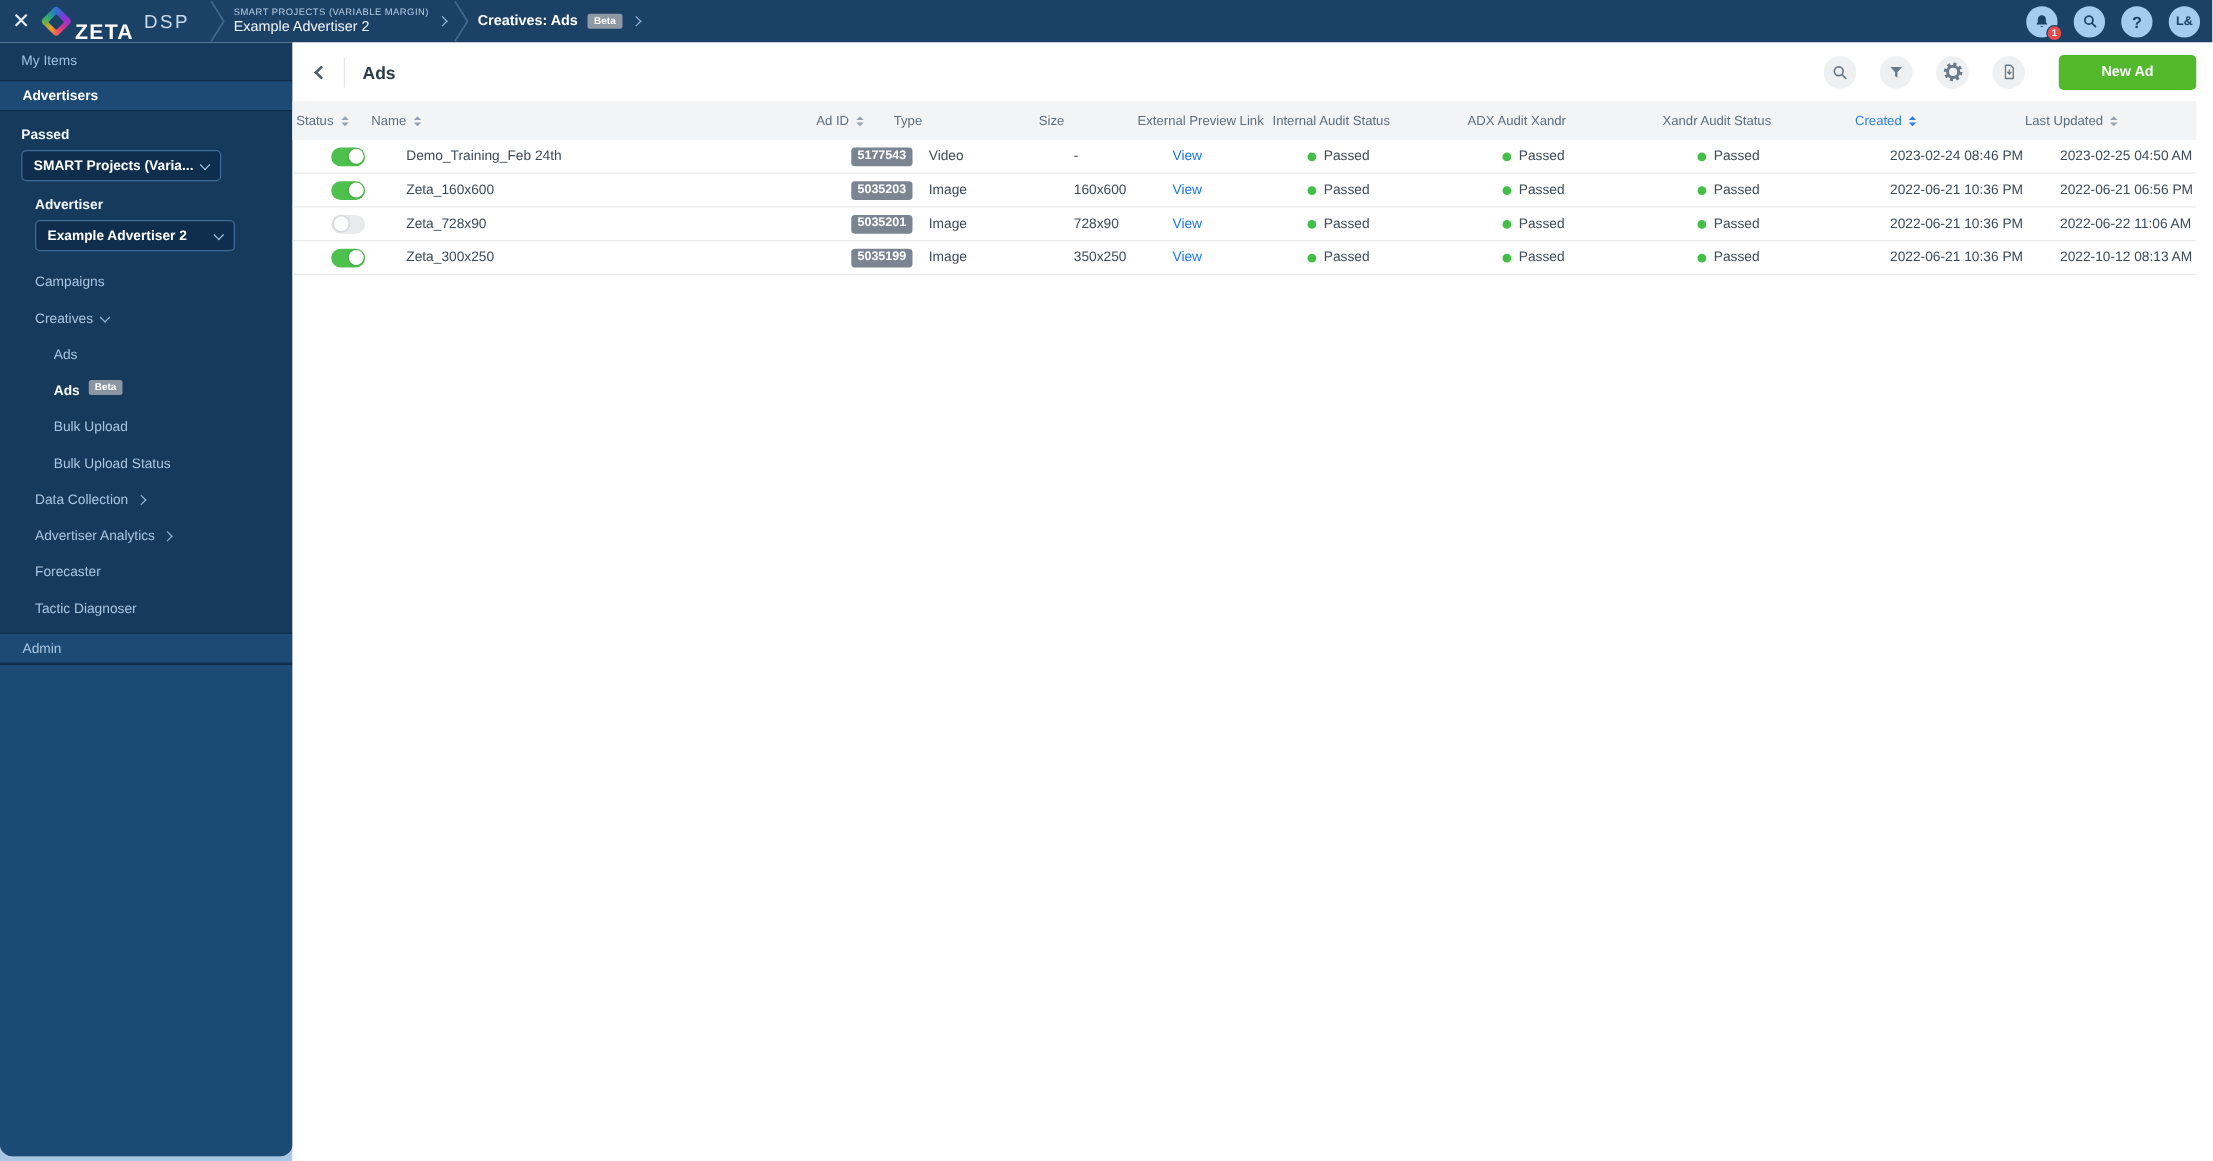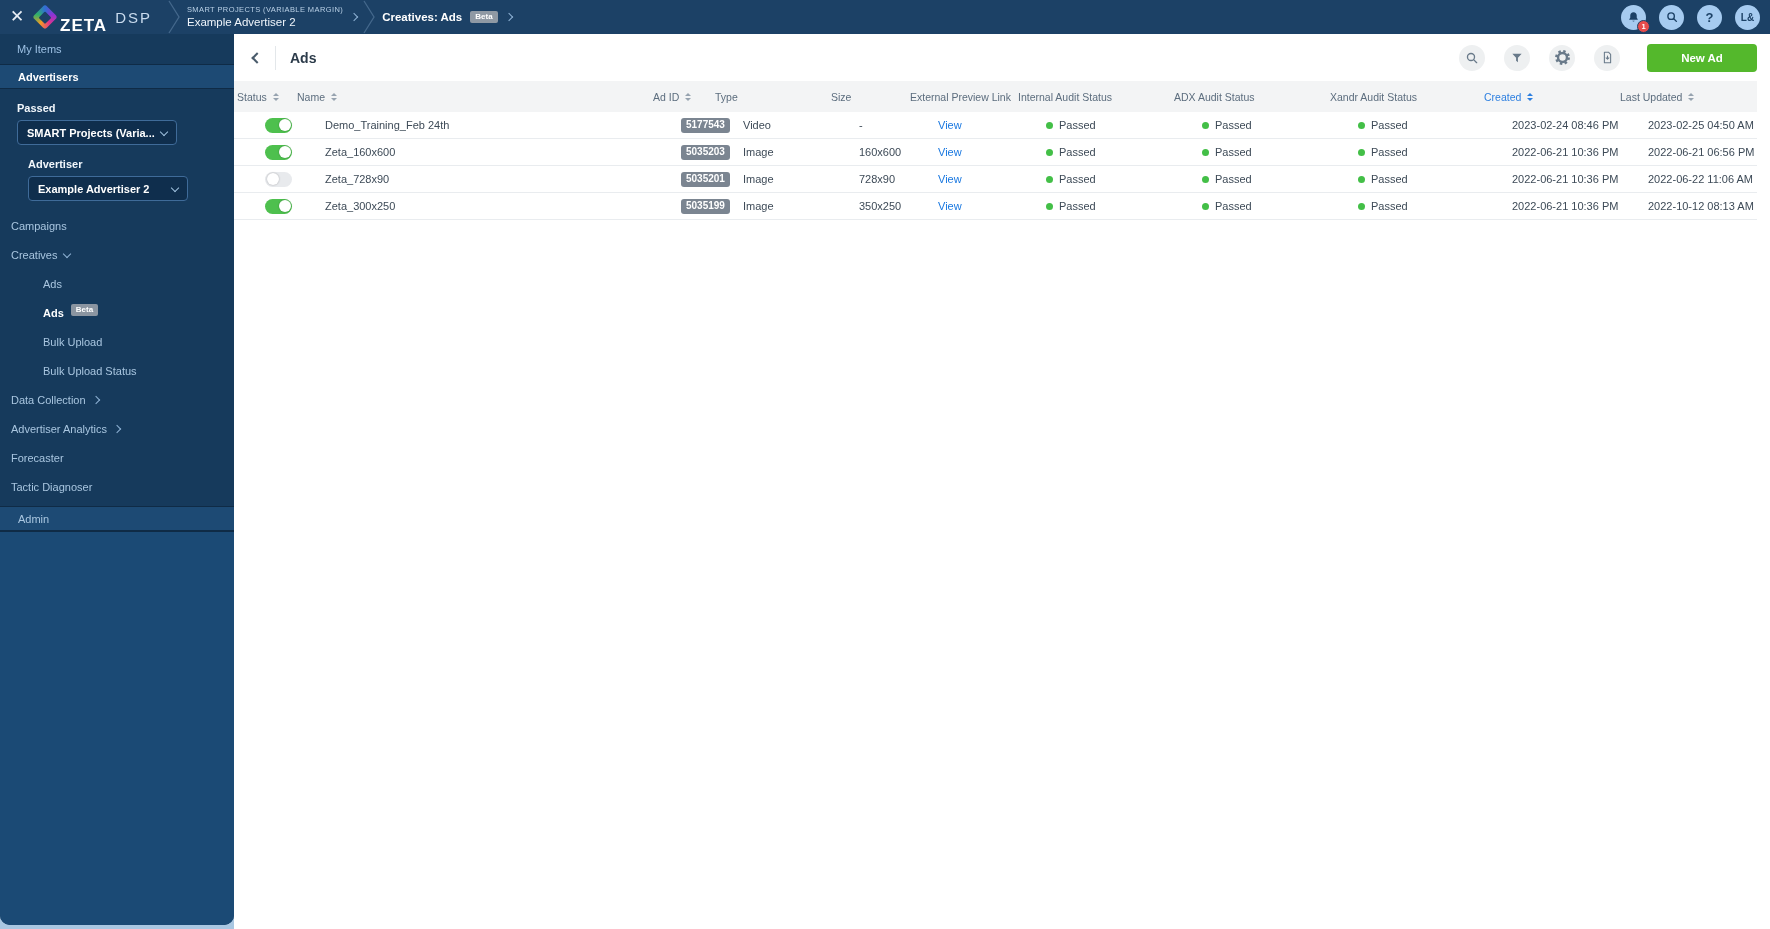--- a/index.html
+++ b/index.html
@@ -56,21 +56,21 @@
   .side-band.admin { color:#a9c6e0; margin-top:5px; }
   .side-label { font-weight:bold; color:#f2f7fc; margin:13px 0 6px 17px; }
   .side-label.indent { margin-left:28px; }
   .side-select { width:160px; height:25px; margin-left:17px; background:#0f2e4d;
     border:1px solid #3f6b99; border-radius:4px; display:flex; align-items:center;
     justify-content:space-between; padding:0 9px; color:#fff; font-weight:bold;
     font-size:11px; cursor:pointer; }
   .side-select.indent { margin-left:28px; width:160px; }
   .side-select .chev { border-color:#9fc0de; }
   .nav { margin-top:10px; }
-  .nav-item { height:29px; display:flex; align-items:center; gap:7px; padding-left:11px;
+  .nav-item { height:29px; display:flex; align-items:center; gap:7px; padding-left:28px;
     color:#a9c6e0; cursor:pointer; }
   .nav-item.lvl2 { padding-left:43px; }
   .nav-item.active { color:#fff; font-weight:bold; }
   .nav-item .nav-badge { background:#8b95a1; color:#fff; font-size:8px; font-weight:bold;
     padding:2px 5px; border-radius:2px; line-height:1; margin-top:-6px; }
   .side-fill { flex:1; background:#1b4a75; border-top:1px solid #0f2b46; }
 
   
   .content { flex:1; background:#fff; padding-right:13px; display:flex; flex-direction:column; }
   .content-header { height:47px; display:flex; align-items:center; padding-left:15px; }
@@ -311,21 +311,21 @@
         <div class="th c4">
           <span>Size</span>
         </div>
         <div class="th c5">
           <span>External Preview Link</span>
         </div>
         <div class="th c6">
           <span>Internal Audit Status</span>
         </div>
         <div class="th c7">
-          <span>ADX Audit Status</span>
+          <span>ADX Audit Xandr</span>
         </div>
         <div class="th c8">
           <span>Xandr Audit Status</span>
         </div>
         <div class="th c9 sorted">
           <span>Created</span>
           <span class="sort">
             <i class="up"></i>
             <i class="dn"></i>
           </span>

